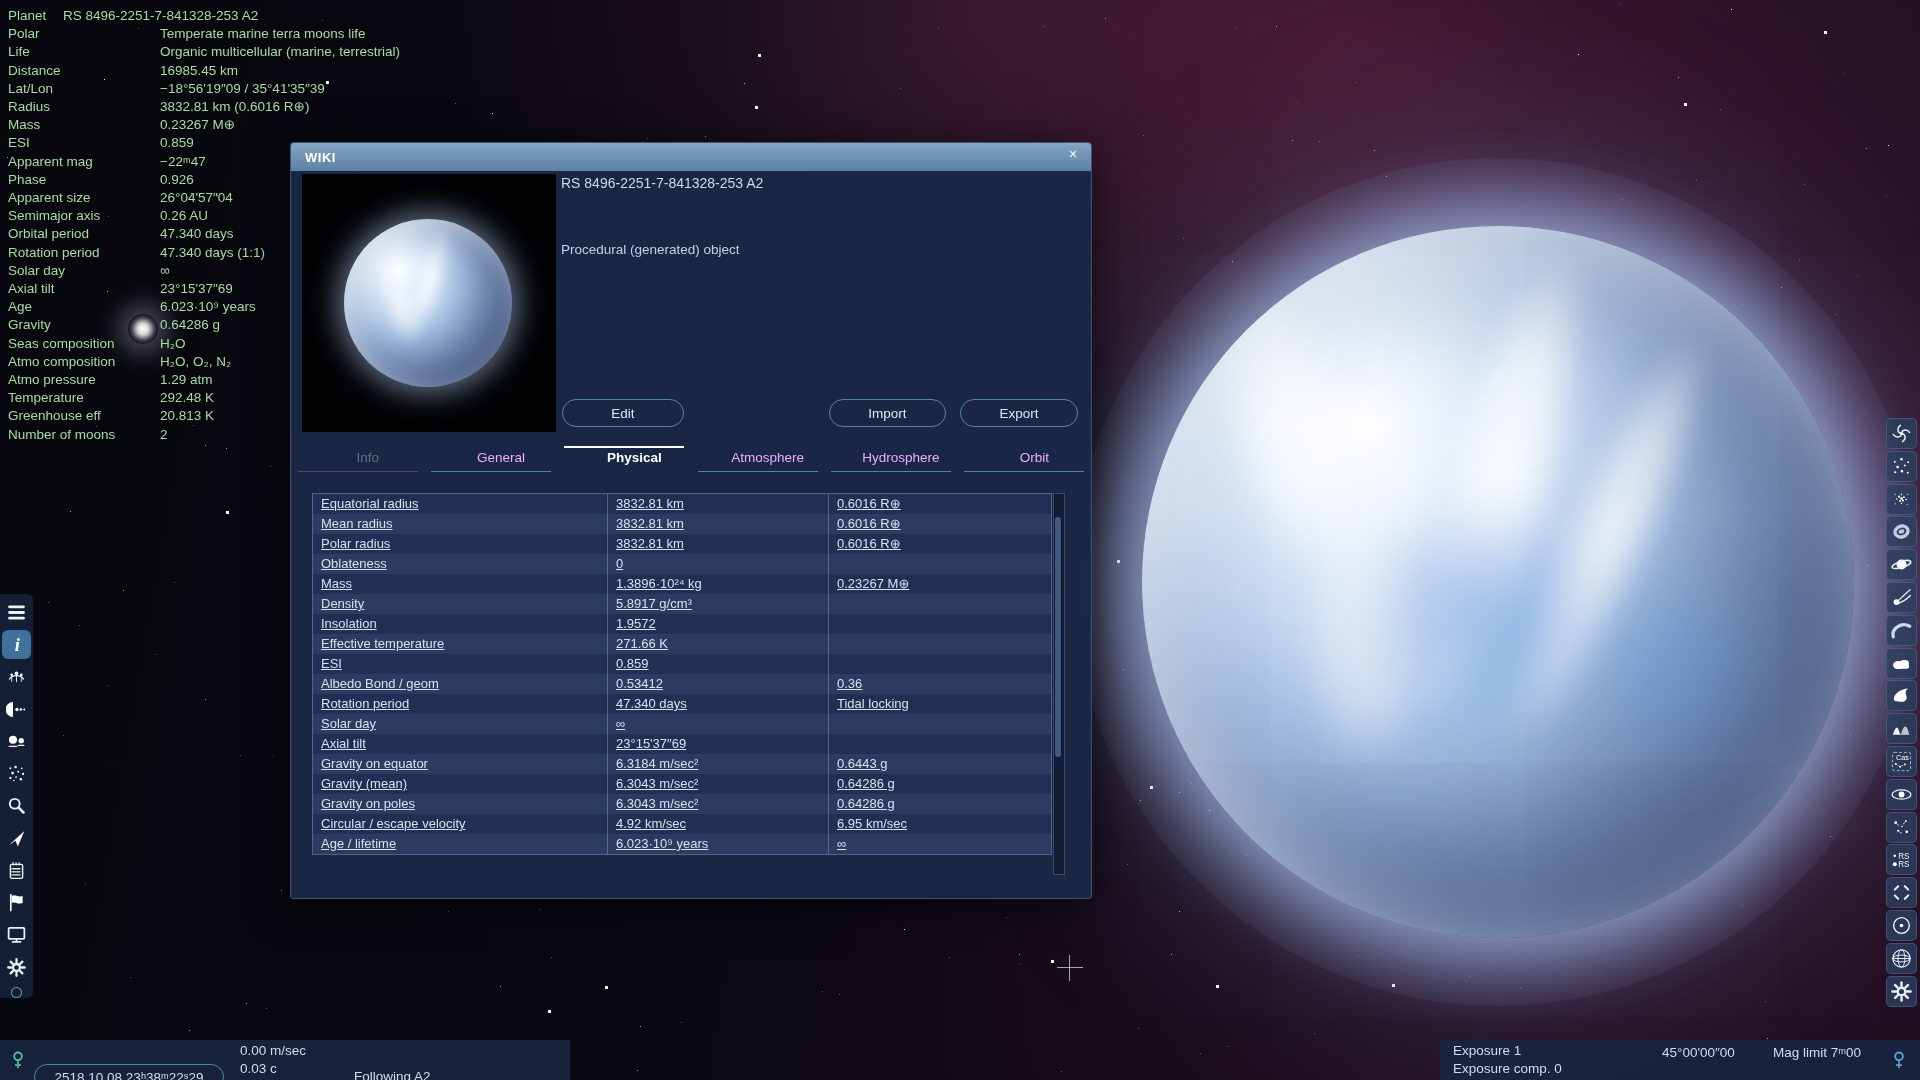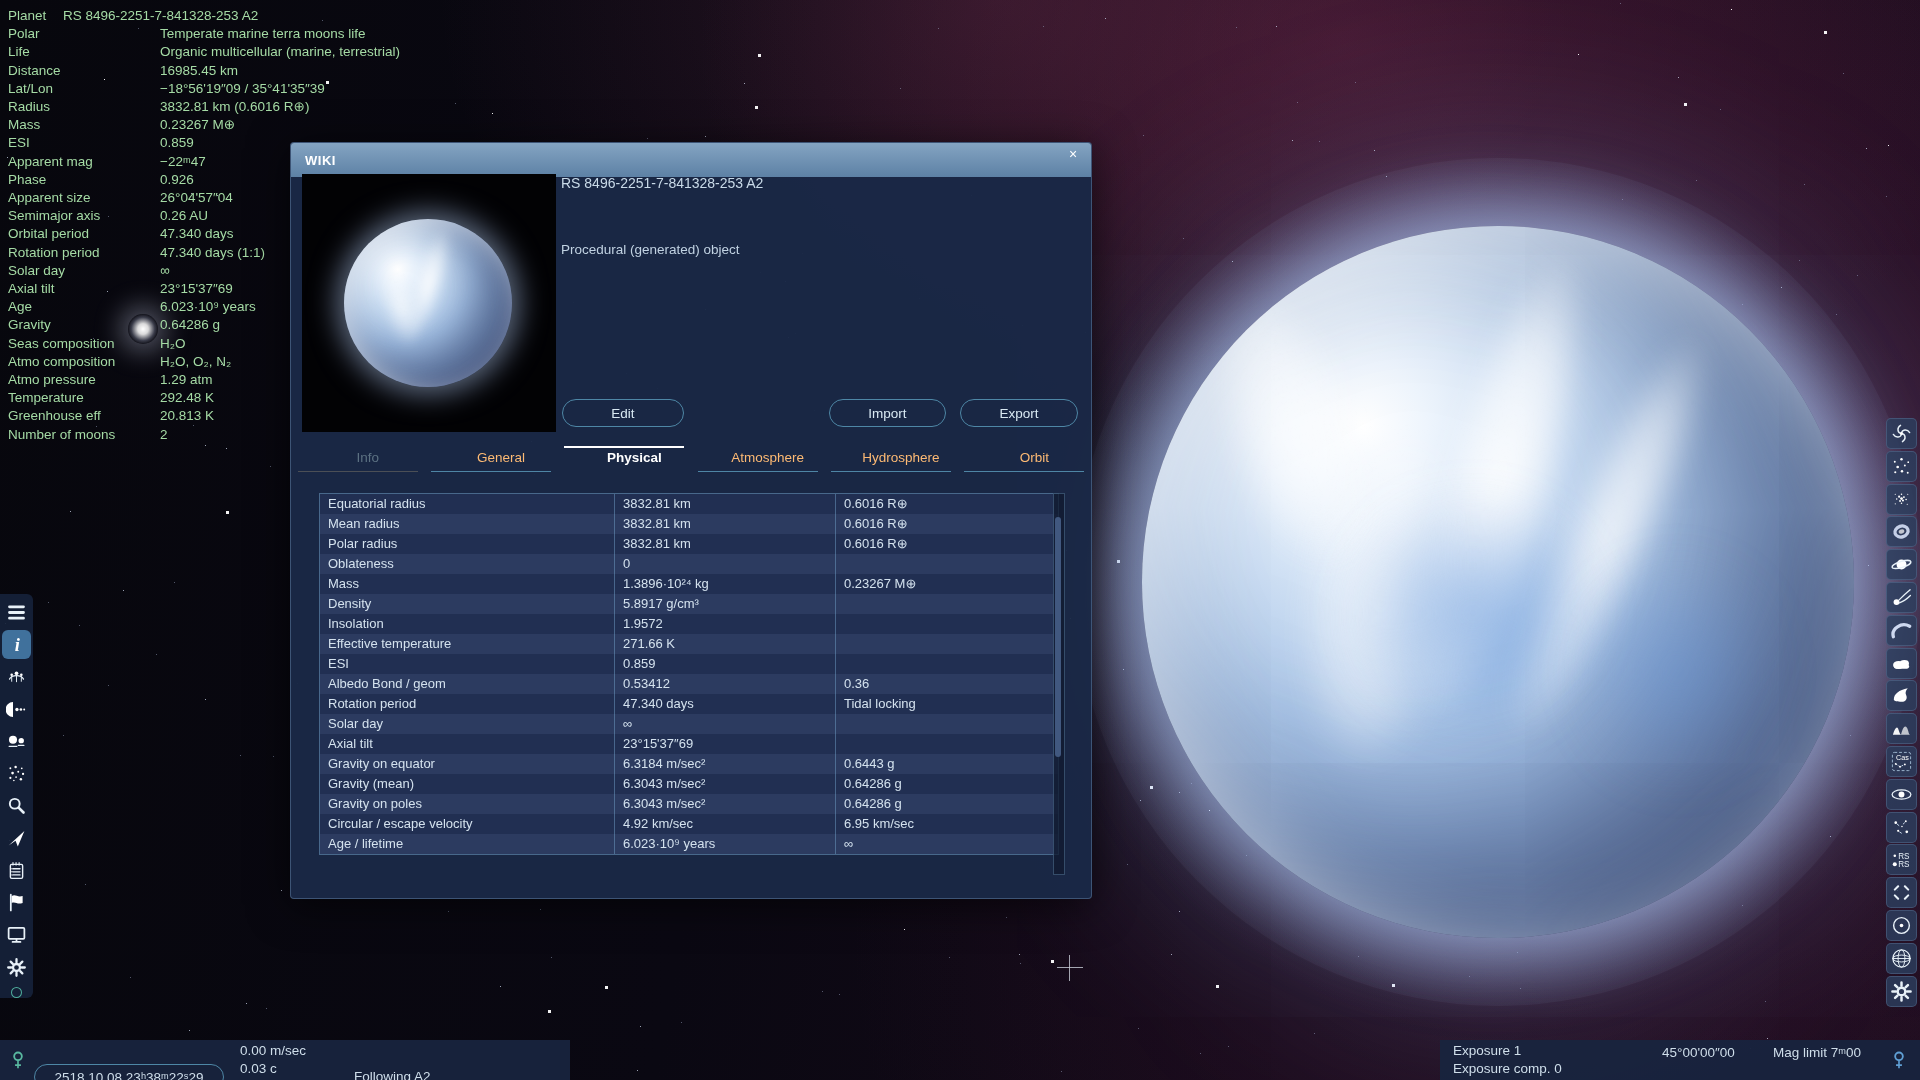--- a/index.html
+++ b/index.html
@@ -45,21 +45,21 @@
   
   .info-panel{position:absolute;left:8px;top:7px;font-size:13.5px;line-height:18.2px;color:#a5dba5;}
   .info-row{display:flex;white-space:nowrap;}
   .info-row .lbl{width:152px;flex:0 0 auto;}
   .info-row.title .lbl{width:55px;}
 
   
   .wiki{position:absolute;left:290px;top:142px;width:800px;height:755px;
     background:rgba(26,40,70,.97);border:1px solid rgba(130,170,210,.35);
     border-radius:4px;box-shadow:0 6px 40px rgba(0,0,0,.6);}
-  .wiki-titlebar{position:absolute;left:0;top:0;width:100%;height:34px;border-radius:3px 3px 0 0;
+  .wiki-titlebar{position:absolute;left:0;top:0;width:100%;height:28px;border-radius:3px 3px 0 0;
     background:linear-gradient(#84a4c2,#5d81a5);display:flex;align-items:center;}
   .wiki-title{color:#fff;font-size:13px;font-weight:bold;letter-spacing:.5px;padding-left:14px;}
   .wiki-close{position:absolute;right:8px;top:0;width:20px;height:22px;color:#fff;font-size:14px;
     display:flex;align-items:center;justify-content:center;cursor:pointer;background:none;border:none;}
   .thumb{position:absolute;left:11px;top:31px;width:254px;height:258px;background:#020204;overflow:hidden;}
   .thumb-planet{position:absolute;left:42px;top:45px;width:168px;height:168px;border-radius:50%;
     background:radial-gradient(circle at 32% 30%,
       #ffffff 0%,#e9f2fc 10%,#c8dcf2 26%,#a5c3e8 46%,#8cabd6 64%,#7democ 76%,#697fa9 88%,#4e5f86 100%);
     background:radial-gradient(circle at 32% 30%,
       #ffffff 0%,#e9f2fc 10%,#c8dcf2 26%,#a5c3e8 46%,#8cabd6 64%,#7d97c4 76%,#697fa9 88%,#4e5f86 100%);
@@ -71,29 +71,29 @@
   .thumb-planet .t2{left:40px;top:48px;width:36px;height:80px;transform:rotate(-14deg);opacity:.8;}
   .obj-name{position:absolute;left:270px;top:32px;font-size:14px;color:#c9dae8;}
   .obj-type{position:absolute;left:270px;top:99px;font-size:13.5px;color:#c1d2e2;}
   .wiki-btn{position:absolute;top:256px;height:28px;border-radius:14px;border:1px solid #4e87a6;
     background:transparent;color:#d8e8f2;font-size:13.5px;font-family:inherit;cursor:pointer;
     display:flex;align-items:center;justify-content:center;}
   .btn-edit{left:271px;width:122px;}
   .btn-import{left:538px;width:117px;}
   .btn-export{left:669px;width:118px;}
   .wiki-tabs{position:absolute;left:0;top:296px;width:100%;height:40px;display:flex;}
-  .wiki-tab{flex:1 1 0;position:relative;text-align:center;font-size:13.5px;color:#fdba74;cursor:pointer;}
+  .wiki-tab{flex:1 1 0;position:relative;text-align:center;font-size:13.5px;color:#f0abfc;cursor:pointer;}
   .wiki-tab .tab-label{position:absolute;left:0;right:0;top:11px;padding-left:20px;}
   .wiki-tab .underline{position:absolute;left:50%;transform:translateX(-50%);top:32px;width:120px;height:1px;
     background:rgba(88,150,182,.85);}
   .wiki-tab.active{color:#fff;font-weight:bold;}
   .wiki-tab.active .overline{position:absolute;left:50%;transform:translateX(-50%);top:7px;width:120px;height:2px;background:#fff;}
   .wiki-tab.disabled{color:#5c7182;}
   .wiki-tab.disabled .underline{background:rgba(150,140,115,.4);}
-  .wiki-table{position:absolute;left:28px;top:350px;width:738px;border:1px solid rgba(120,170,210,.5);}
+  .wiki-table{position:absolute;left:21px;top:350px;width:738px;border:1px solid rgba(120,170,210,.5);text-decoration:underline;}
   .wt-row{display:grid;grid-template-columns:294px 221px 221px;height:20px;}
   .wt-row:nth-child(odd){background:#212f52;}
   .wt-row:nth-child(even){background:#2c3b60;}
   .wt-cell{font-size:13px;color:#d4e2ee;padding-left:8px;line-height:20px;white-space:nowrap;overflow:hidden;}
   .wt-cell + .wt-cell{border-left:1px solid rgba(120,170,210,.45);}
   .wiki-scroll{position:absolute;left:762px;top:350px;width:10px;height:380px;
     border:1px solid rgba(120,170,210,.35);background:rgba(16,26,48,.8);}
   .wiki-thumbbar{position:absolute;left:1px;top:23px;width:6px;height:240px;background:#41587f;border-radius:3px;}
 
   

